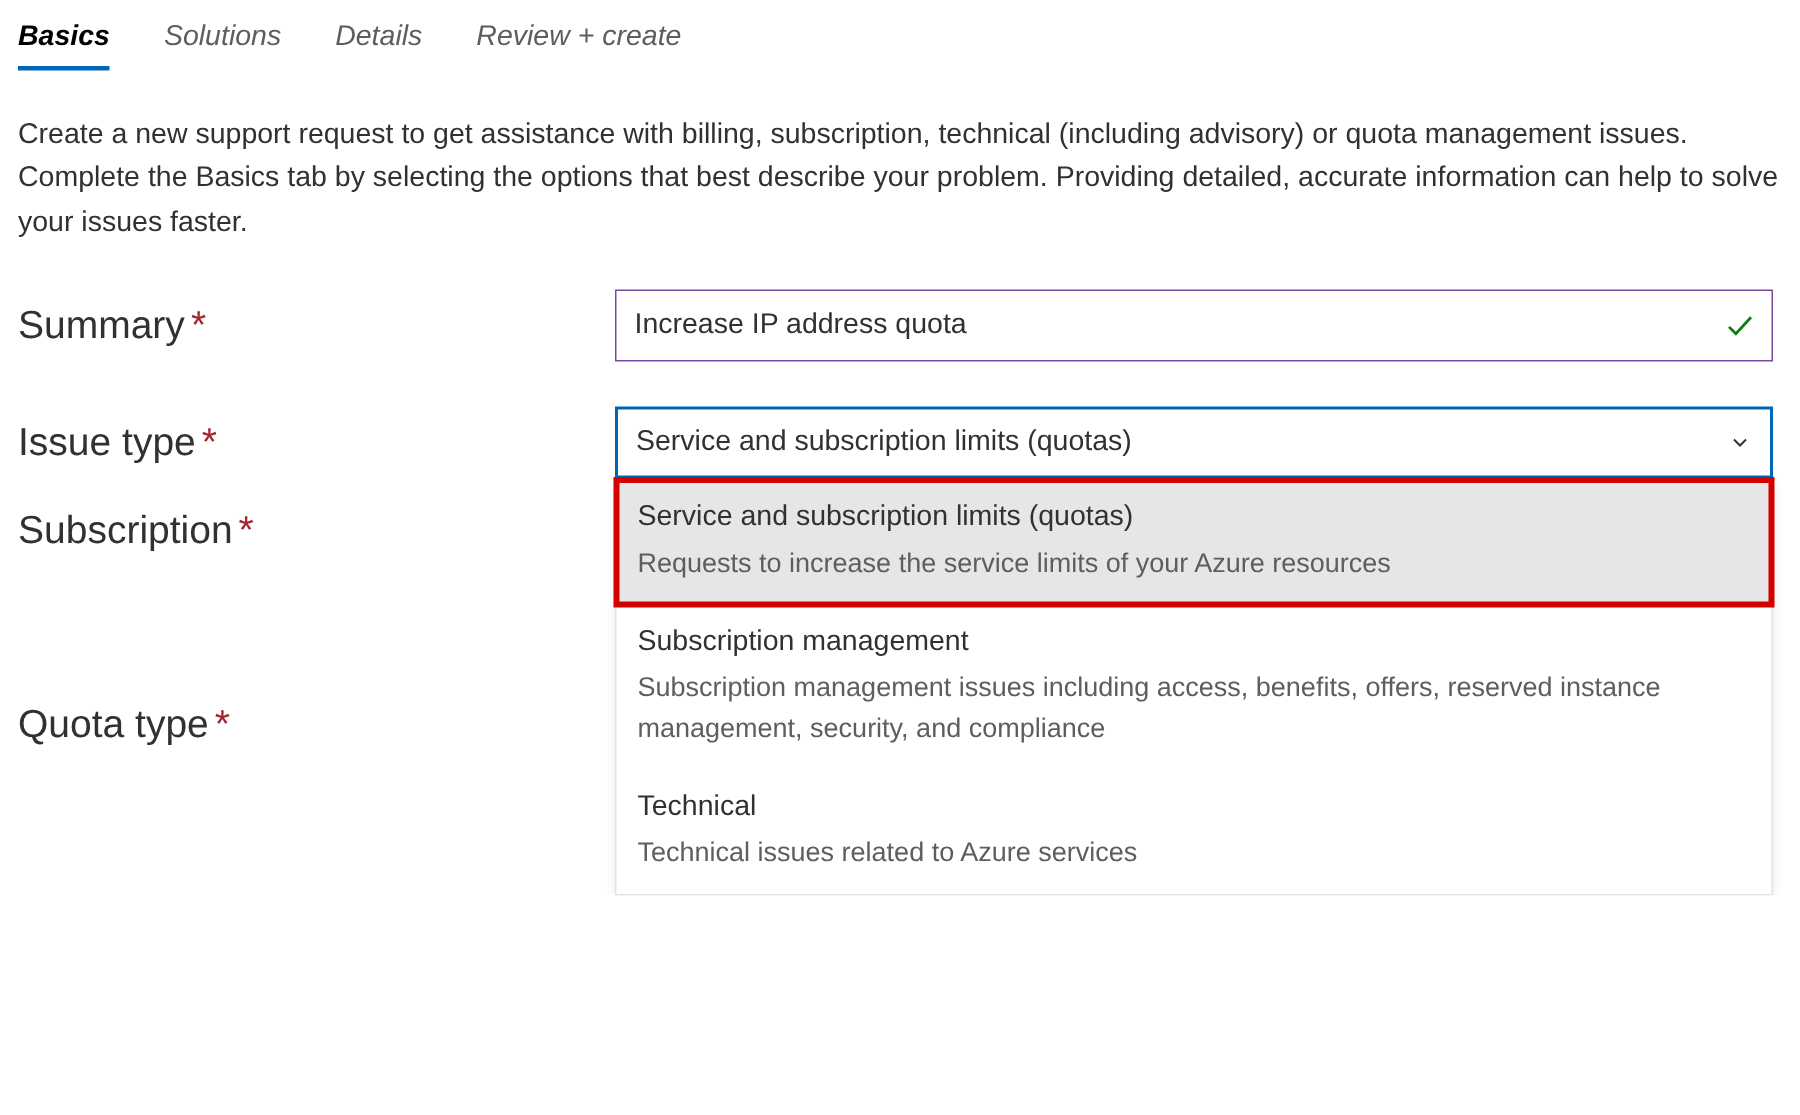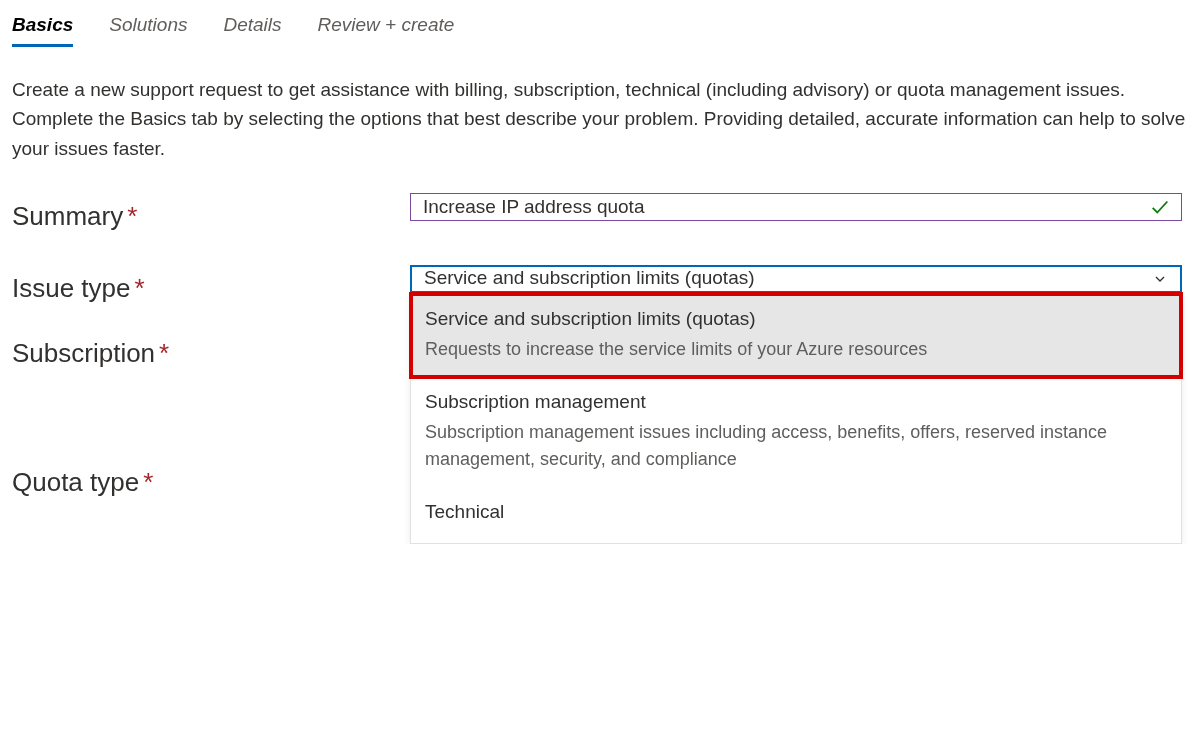--- a/index.html
+++ b/index.html
@@ -63,23 +63,24 @@
     margin-left: 4px;
   }
   .field {
     flex: 1;
     position: relative;
     max-width: 772px;
   }
   .input-wrap {
     position: relative;
     width: 100%;
-    height: 28px;
+    height: 48px;
     border: 1px solid #7b49a1;
     display: flex;
+    align-items: center;
     padding: 0 44px 0 12px;
     background: #fff;
   }
   .input-wrap.blue {
     border: 2px solid #0067b8;
   }
   .input-text {
     font-size: 19px;
     color: #323130;
     flex: 1;
@@ -187,20 +188,21 @@
         <div class="option highlighted">
           <div class="option-title">Service and subscription limits (quotas)</div>
           <div class="option-desc">Requests to increase the service limits of your Azure resources</div>
         </div>
         <div class="option">
           <div class="option-title">Subscription management</div>
           <div class="option-desc">Subscription management issues including access, benefits, offers, reserved instance management, security, and compliance</div>
         </div>
         <div class="option">
           <div class="option-title">Technical</div>
+          <div class="option-desc">Technical issues related to Azure services</div>
         </div>
       </div>
     </div>
   </div>
 
   <div class="row" style="position:absolute;top:459px">
     <div class="label">
       <span>Quota type</span><span class="req">*</span>
     </div>
   </div>

